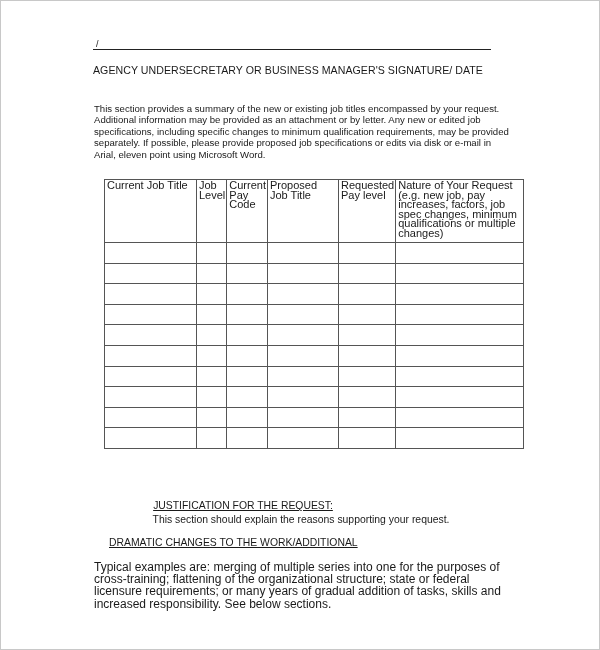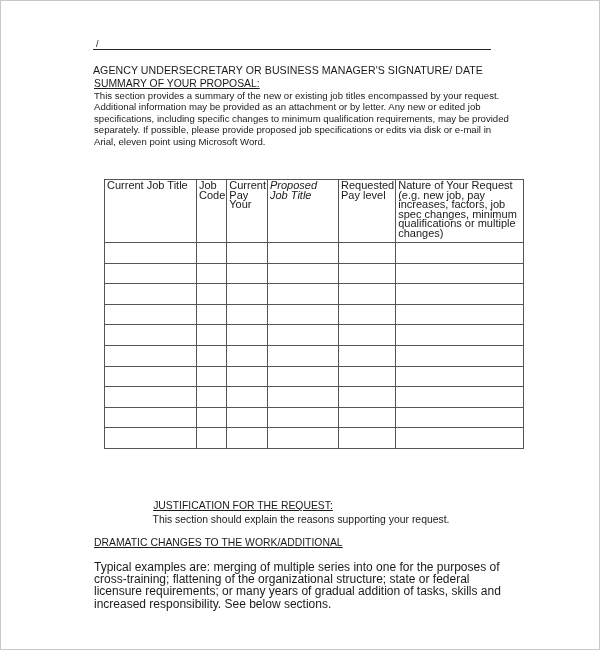--- a/index.html
+++ b/index.html
@@ -6,54 +6,53 @@
     body { width: 600px; height: 650px; position: relative; overflow: hidden;
       font-family: "Liberation Sans", sans-serif; color: #1a1a1a; }
     .page { position: absolute; left: 0; top: 0; width: 598px; height: 648px;
       border: 1px solid #c8c8c8; background: #fff; }
     .abs { position: absolute; }
     .sig-slash { left: 95px; top: 38px; font-size: 9px; line-height: 10px; }
     .sig-line { left: 92px; top: 48px; width: 398px; height: 0; border-top: 1px solid #222; }
     .sig-caption { left: 92px; top: 63px; font-size: 10.6px; line-height: 13px; letter-spacing: 0.05px; }
     .sec-head { font-size: 10.4px; line-height: 12px; text-decoration: underline; text-underline-offset: 1px; }
     .summary-head { left: 93px; top: 77px; }
-    .summary-body { left: 93px; top: 89px; width: 420px; font-size: 9.6px; line-height: 11.4px; }
+    .summary-body { left: 93px; top: 102px; width: 420px; font-size: 9.6px; line-height: 11.4px; }
     table.grid { position: absolute; left: 103px; top: 178px; border-collapse: collapse;
       font-size: 11px; line-height: 9.6px; }
     table.grid td, table.grid th { border: 1.4px solid #555; padding: 1px 1px 0 2px; vertical-align: top;
       text-align: left; font-weight: normal; }
     table.grid th { height: 61px; }
     table.grid td { height: 19.6px; padding: 0; }
     .c1 { width: 88px; } .c2 { width: 26px; } .c3 { width: 34px; }
-    .c4 { width: 67px; font-style: italic; } .c5 { width: 42px; margin-top: 33px; } .c6 { width: 124px; }
+    .c4 { width: 67px; } .c5 { width: 42px; margin-top: 33px; } .c6 { width: 124px; }
     .just-head { left: 0; width: 484px; top: 499px; text-align: center; font-size: 10.4px; line-height: 12px; }
     .just-head span { text-decoration: underline; text-underline-offset: 1px; }
     .just-body { left: 0; width: 600px; top: 513px; text-align: center; font-size: 10.4px; line-height: 12px; }
-    .dramatic-head { left: 93px; top: 536px; font-size: 10.4px; line-height: 12px; }
+    .dramatic-head { left: 108px; top: 536px; font-size: 10.4px; line-height: 12px; }
     .dramatic-head .u { text-decoration: underline; text-underline-offset: 1px; }
     .dramatic-body { left: 93px; top: 560px; width: 420px; font-size: 12px; line-height: 12.2px; }
   </style>
 </head>
 <body>
 
 <div class="page">
 
   <div class="abs sig-slash">/</div>
   <div class="abs sig-line"></div>
   <div class="abs sig-caption">AGENCY UNDERSECRETARY OR BUSINESS MANAGER'S SIGNATURE/ DATE</div>
 
-  <div class="abs sec-head summary-head">SUMMARY OF YOUR PROPOSAL:</div>
   <div class="abs summary-body">This section provides a summary of the new or existing job titles encompassed by your request. Additional information may be provided as an attachment or by letter. Any new or edited job specifications, including specific changes to minimum qualification requirements, may be provided separately.  If possible, please provide proposed job specifications or edits via disk or e-mail in Arial, eleven point using Microsoft Word.</div>
 
   <table class="grid">
     <thead>
       <tr>
         <th class="c1">Current Job Title</th>
-        <th class="c2">Job Code</th>
-        <th class="c3">Current Pay Your</th>
+        <th class="c2">Job Level</th>
+        <th class="c3">Current Pay Code</th>
         <th class="c4">Proposed Job Title</th>
         <th class="c5">Requested Pay level</th>
         <th class="c6">Nature of Your Request (e.g. new job, pay increases, factors, job spec changes, minimum qualifications or multiple changes)</th>
       </tr>
     </thead>
     <tbody id="table-body">
         <tr>
           <td class="c1"></td>
           <td class="c2"></td>
           <td class="c3"></td>

